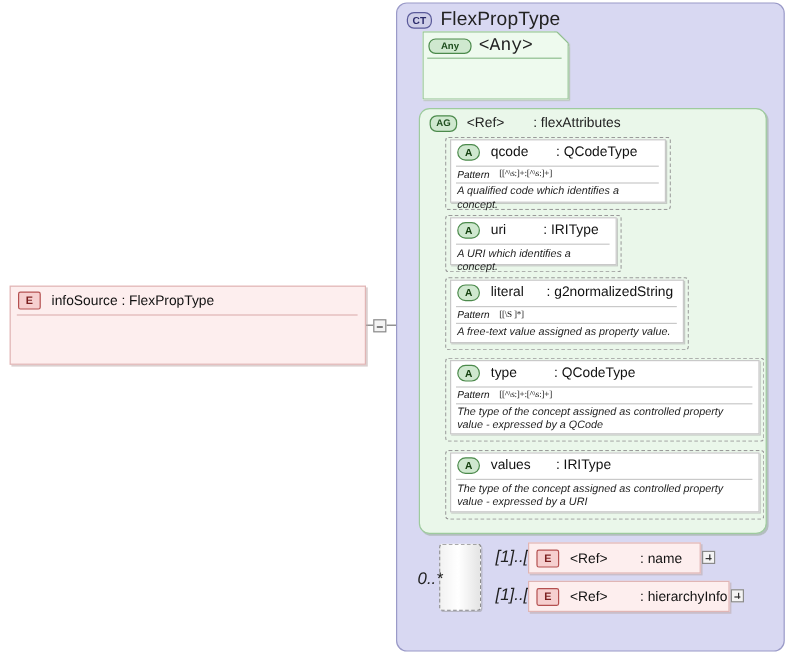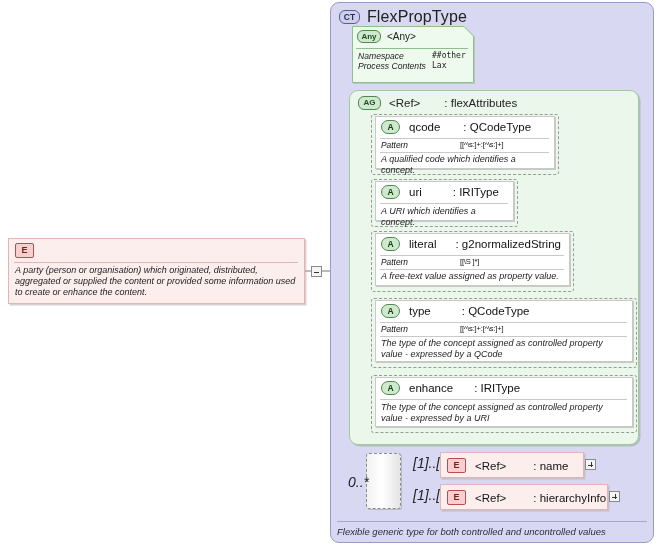--- a/index.html
+++ b/index.html
@@ -54,24 +54,24 @@
     
     background: linear-gradient(225deg, transparent 9px, #eefaee 9px);
     border: none;
     filter: drop-shadow(1px 1px 0px #b9c7b9);
   }
   .any-box-outline {
     position: absolute; inset: 0;
   }
   .any-head { position: absolute; left: 5px; top: 4px; display: flex; align-items: center; gap: 6px; }
   .badge-any {
-    width: 24px; height: 13px; color: #1f4f1f;
+    width: 36px; height: 13px; color: #1f4f1f;
     background: #cfe8cf; border: 1.2px solid #4c8a4c; font-size: 8px;
   }
-  .any-name { font-size: 10px; color: #222; }
+  .any-name { font-size: 15px; color: #222; font-family: Liberation Mono, monospace; }
   .any-rule { position: absolute; left: 4px; right: 6px; top: 22px; border-top: 1px solid #8fbf8f; }
   .any-props { position: absolute; left: 6px; top: 25px; font-size: 8.6px; color: #1c1c1c; }
   .any-props .row { display: flex; }
   .any-props .k { font-style: italic; width: 74px; }
   .any-props .v { font-family: "DejaVu Sans Mono", monospace; font-size: 8px; }
 
   
   .ag-box {
     left: 349px; top: 90px; width: 290px; height: 355px;
     background: #eaf7ea;
@@ -101,21 +101,21 @@
   .badge-a {
     width: 19px; height: 14px; color: #14400f;
     background: #cfe8cf; border: 1.2px solid #4c8a4c; font-size: 8.5px;
     border-radius: 7px;
   }
   .attr-name { font-size: 11.5px; color: #111; }
   .attr-type { font-size: 11.5px; color: #111; }
   .attr-rule { position: absolute; left: 4px; right: 5px; border-top: 1px solid #c9c9c9; }
   .facet { position: absolute; left: 5px; font-size: 8.4px; color: #111; display: flex; gap: 8px; }
   .facet .lbl { font-style: italic; }
-  .facet .val { font-family: Liberation Sans, sans-serif; font-size: 7.6px; letter-spacing: -.2px; margin-left: 44px; }
+  .facet .val { font-family: Liberation Serif, serif; font-size: 7.6px; letter-spacing: -.2px; }
   .adoc { position: absolute; left: 5px; right: 6px; font-size: 9px; font-style: italic; color: #1d1d1d; line-height: 1.22; }
 
   
   .el-box {
     background: #fdeeee;
     border: 1px solid #e0b5b5;
     box-shadow: 1.5px 1.5px 0 rgba(190,170,170,.55);
   }
   .el-head { position: absolute; left: 6px; top: 4px; display: flex; align-items: center; gap: 9px; }
   .badge-e {
@@ -192,54 +192,43 @@
     <line x1="383" y1="490" x2="388" y2="490" stroke="#222" stroke-width="1.3"></line>
     <circle cx="375" cy="481" r="2.6" fill="#222"></circle>
     <circle cx="390" cy="472" r="2.8" fill="#222"></circle>
     <circle cx="390" cy="481" r="2.8" fill="#222"></circle>
     <circle cx="390" cy="490" r="2.8" fill="#222"></circle>
   </svg>
 
   <div class="abs el-box root-el">
     <div class="el-head">
       <span class="badge badge-e">E</span>
+      <span class="el-name">infoSource : FlexPropType</span>
     </div>
     <div class="el-rule" style="top:23px"></div>
-    <div class="el-doc" style="top:26px">A party (person or organisation) which originated, distributed, aggregated or supplied the content or provided some information used to create or enhance the content.</div>
   </div>
 
   <div class="abs expander" style="left:311px; top:266px;"></div>
 
   <div class="abs ct-outer">
     <div class="ct-header">
       <span class="badge badge-ct">CT</span>
       <span class="ct-title">FlexPropType</span>
     </div>
-    <div class="ct-footer">Flexible generic type for both controlled and uncontrolled values</div>
   </div>
 
   <div class="abs any-box">
     <svg class="any-box-outline" width="122" height="57">
       <path d="M0.5,0.5 H112 L121.5,10 V56.5 H0.5 Z" fill="#eefaee" stroke="#8fbf8f" stroke-width="1"></path>
     </svg>
     <div class="any-head">
       <span class="badge badge-any">Any</span>
       <span class="any-name">&lt;Any&gt;</span>
     </div>
     <div class="any-rule"></div>
-    <div class="any-props">
-      <div class="row">
-        <span class="k">Namespace</span>
-        <span class="v">##other</span>
-      </div>
-      <div class="row">
-        <span class="k">Process Contents</span>
-        <span class="v">Lax</span>
-      </div>
-    </div>
   </div>
 
   <div class="abs ag-box">
     <div class="ag-head">
       <span class="badge badge-ag">AG</span>
       <span class="ag-title">&lt;Ref&gt;</span>
       <span class="ag-title t2" style="margin-left:16px">: flexAttributes</span>
     </div>
   </div>
 
@@ -299,21 +288,21 @@
       <span class="val">[[^\s:]+:[^\s:]+]</span>
     </div>
     <div class="attr-rule" style="top:35px"></div>
     <div class="adoc" style="top:37px">The type of the concept assigned as controlled property value - expressed by a QCode</div>
   </div>
 
   <div class="abs attr-dash" style="left:371px; top:375px; width:266px; height:58px;"></div>
   <div class="abs attr" style="left:375px; top:377px; width:258px; height:50px;">
     <div class="attr-head">
       <span class="badge badge-a">A</span>
-      <span class="attr-name">enhance</span>
+      <span class="attr-name">values</span>
       <span class="attr-type" style="margin-left:12px">: IRIType</span>
     </div>
     <div class="attr-rule" style="top:21px"></div>
     <div class="adoc" style="top:24px">The type of the concept assigned as controlled property value - expressed by a URI</div>
   </div>
 
   <div class="abs compositor"></div>
   <div class="card" style="left:348px; top:474px;">0..*</div>
 
   <div class="card" style="left:413px; top:455px;">[1]..[1]</div>

